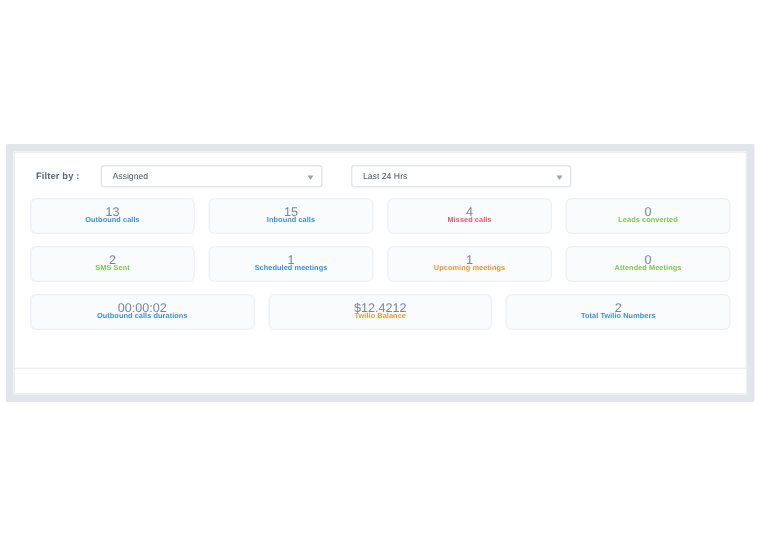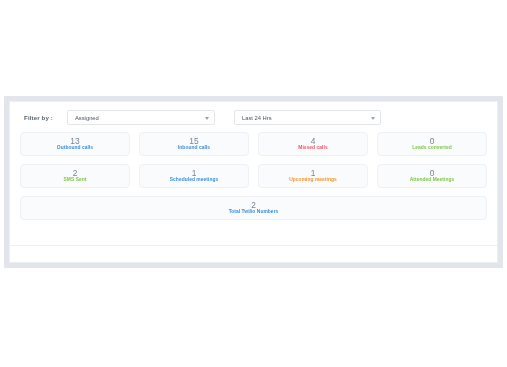--- a/index.html
+++ b/index.html
@@ -202,20 +202,28 @@
             <span class="card-label c-orange">Upcoming meetings</span>
           </div>
           <div class="card">
             <span class="card-value">0</span>
             <span class="card-label c-green">Attended Meetings</span>
           </div>
         </div>
 
         <div class="grid-row">
           <div class="card">
+            <span class="card-value">00:00:02</span>
+            <span class="card-label c-blue">Outbound calls durations</span>
+          </div>
+          <div class="card">
+            <span class="card-value">$12.4212</span>
+            <span class="card-label c-orange">Twilio Balance</span>
+          </div>
+          <div class="card">
             <span class="card-value">2</span>
             <span class="card-label c-blue">Total Twilio Numbers</span>
           </div>
         </div>
 
       </div>
 
       <div class="panel-divider"></div>
       <div class="panel-footer"></div>
 

